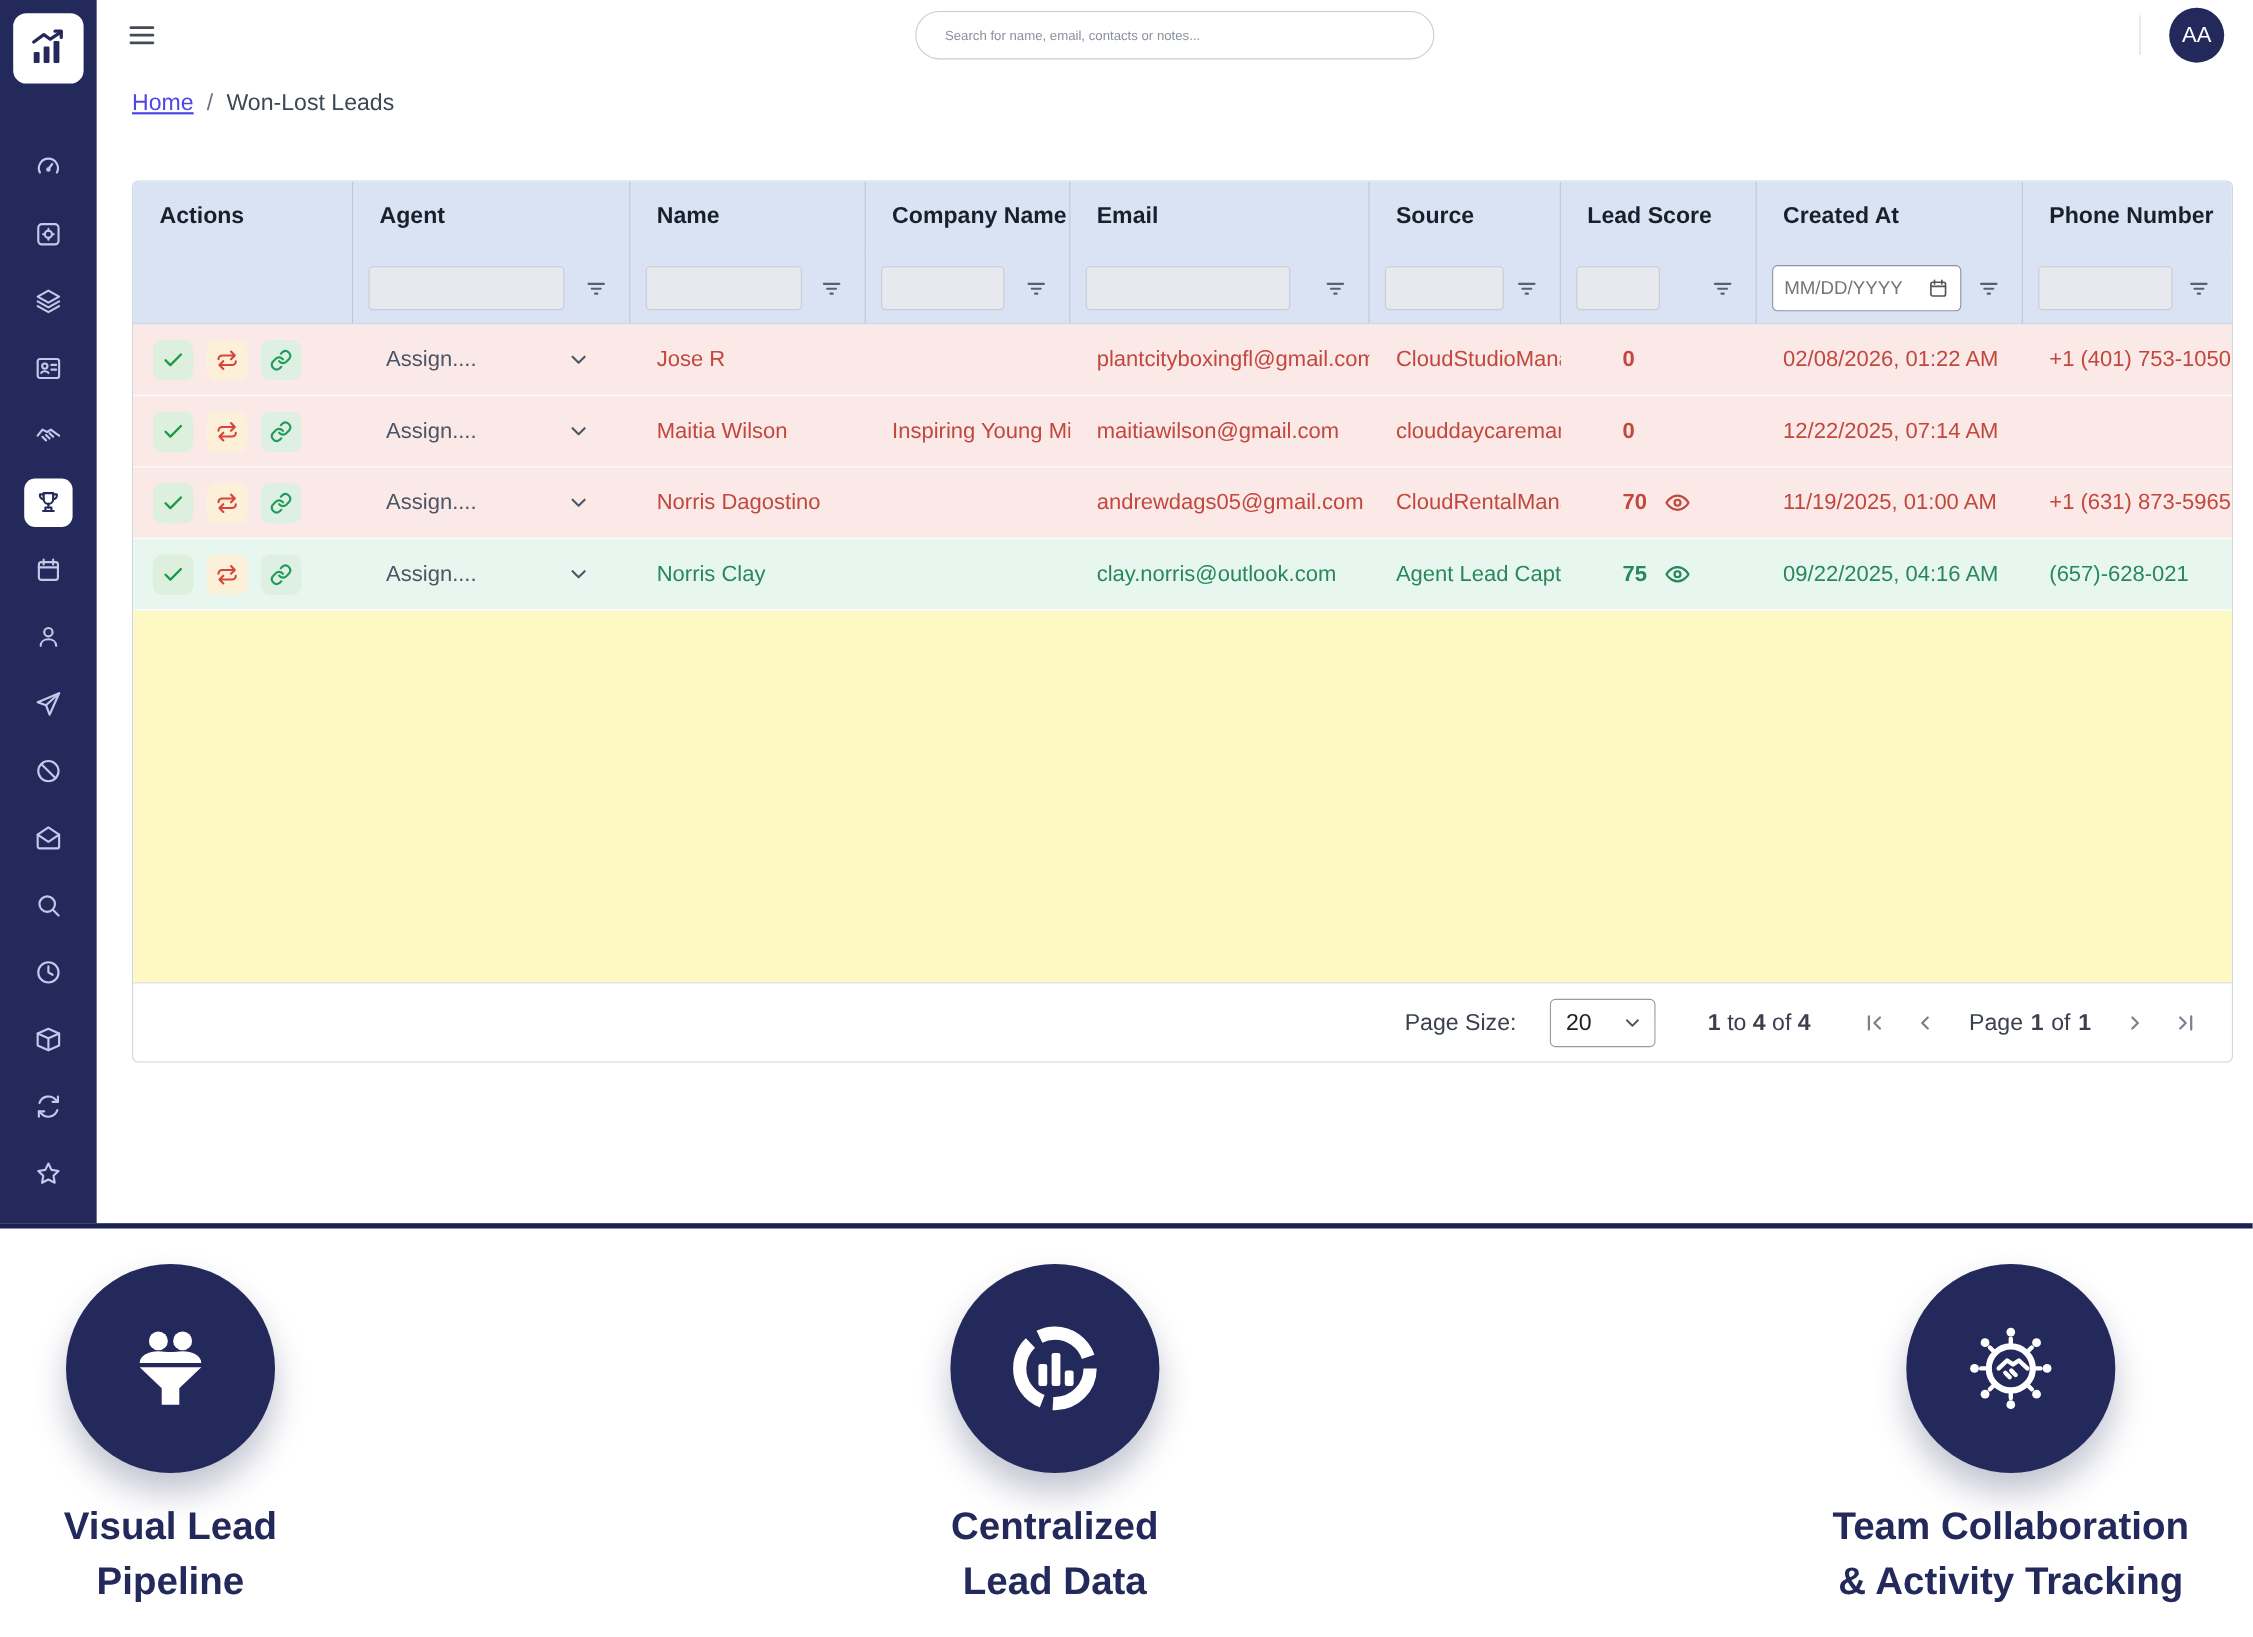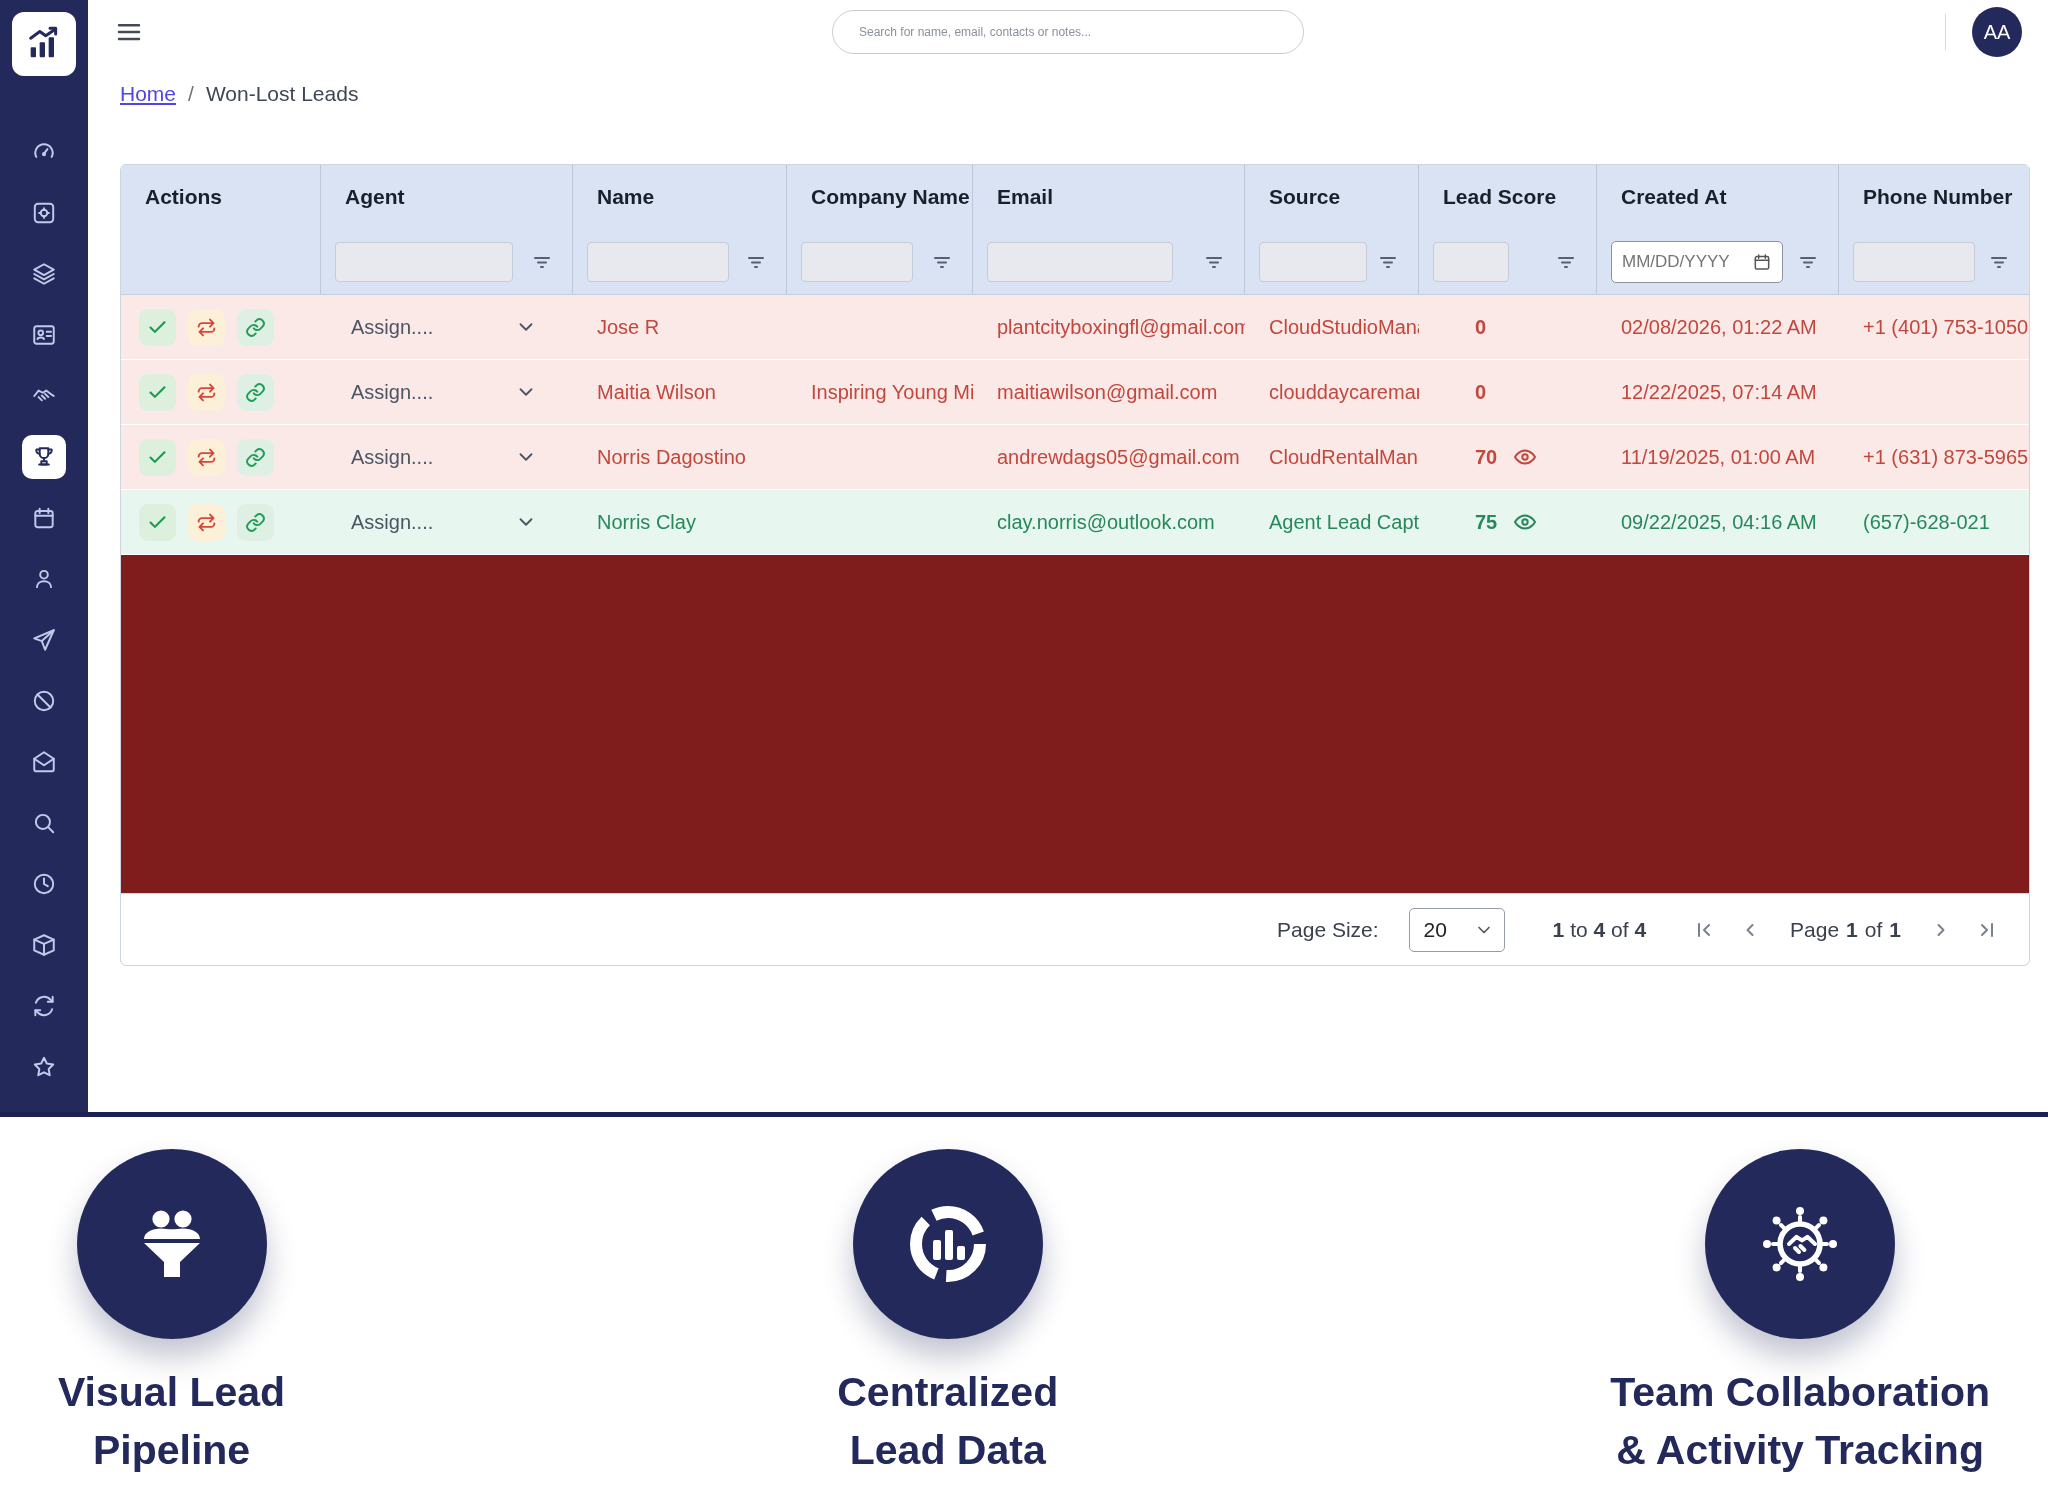--- a/index.html
+++ b/index.html
@@ -56,21 +56,21 @@
     border-right:1px solid #bcc7db; }
   .fcell:last-child { border-right:none; }
   .f-input { height:40px; background:#e8e9ee; border:1px solid #c6ccd6; border-radius:4px;
     font-size:18px; padding:0 10px; color:#333; outline:none; font-family:inherit; min-width:0; }
   .funnel { color:#586070; flex-shrink:0; cursor:pointer; }
   .date-field { width:172px; height:42px; background:#fff; border:1px solid #8d939e; border-radius:5px;
     display:flex; align-items:center; padding:0 10px; gap:6px; }
   .date-field input { flex:1; border:none; outline:none; font-size:17px; color:#555; min-width:0;
     background:transparent; font-family:inherit; }
 
-  .g-body { flex:1; background:#7f1d1d; }
+  .g-body { flex:1; background:#fef9c3; }
   .g-row { height:65px; align-items:center; border-bottom:1.5px solid #ffffff; font-size:20px; cursor:pointer; }
   .row-lost { background:#fbe9e7; color:#c2473d; }
   .row-won  { background:#e7f6ee; color:#27885b; }
   .cell-text { padding-left:24px; }
   .cell-actions { display:flex; align-items:center; gap:12px; padding-left:18px; }
   .chip { width:37px; height:37px; border-radius:9px; display:flex; align-items:center; justify-content:center; cursor:pointer; }
   .chip-check { background:#ddefdd; color:#199a48; }
   .chip-swap  { background:#fcf0d8; color:#d6463a; }
   .chip-link  { background:#def0e4; color:#1f9d57; }
   .cell-agent { display:flex; align-items:center; padding:0 36px 0 30px; color:#4b5563; cursor:pointer; }
@@ -87,21 +87,21 @@
   .pg-b { font-weight:bold; }
   .pg-btn { background:none; border:none; color:#79818f; cursor:pointer; display:flex; padding:4px; }
   .pg-label { margin:0 10px; display:flex; gap:7px; }
 
   
   .divider { height:5px; background:#1b2150; }
   .features { flex:1; background:#fff; display:flex; justify-content:space-between; padding:0 58px; }
   .feature { display:flex; flex-direction:column; align-items:center; padding-top:32px; }
   .f-circle { width:190px; height:190px; border-radius:50%; background:#232a5b;
     box-shadow:0 18px 30px rgba(35,42,91,.28); display:flex; align-items:center; justify-content:center; }
-  .f-title { margin-top:24px; text-align:center; font-weight:bold; font-size:41px; line-height:1.42; color:#232a5b; }
+  .f-title { margin-top:24px; text-align:center; font-weight:bold; font-size:35px; line-height:1.42; color:#232a5b; }
 </style>
 </head>
 <body>
 
 <div class="app">
   <div class="upper">
 
     <aside class="sidebar">
       <div class="logo">
         <svg width="40" height="40" viewBox="0 0 24 24">

